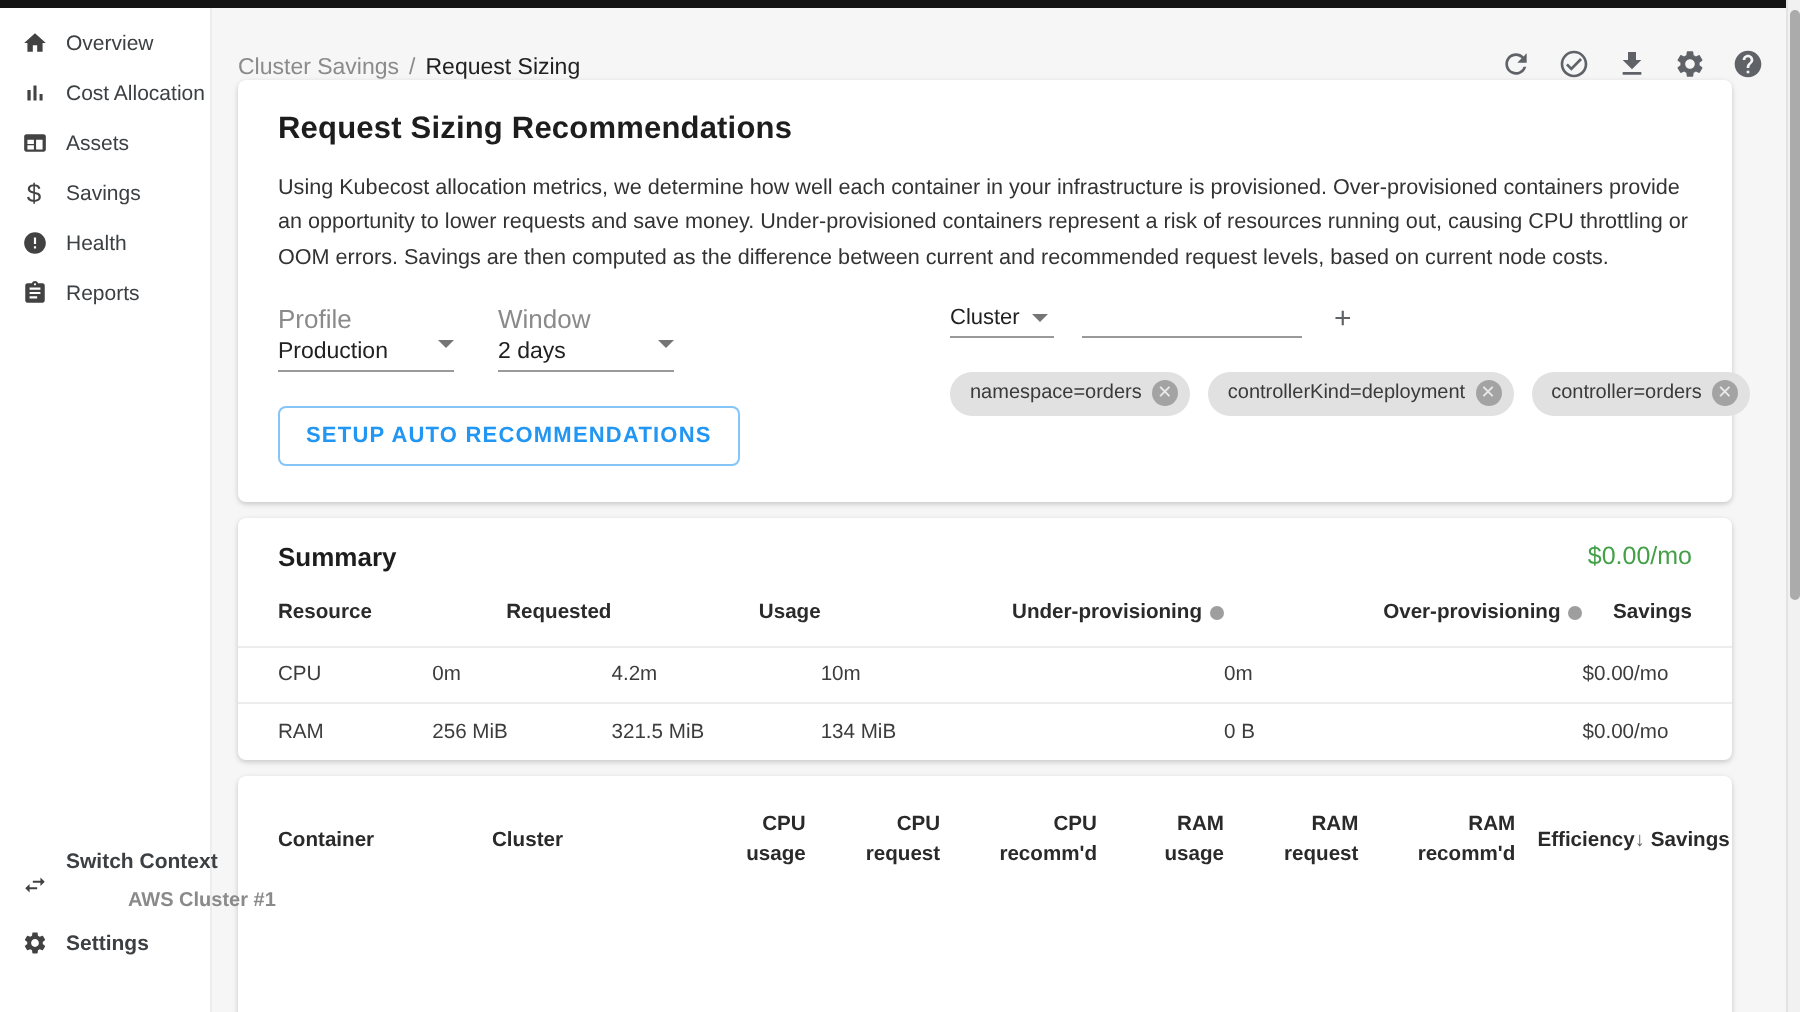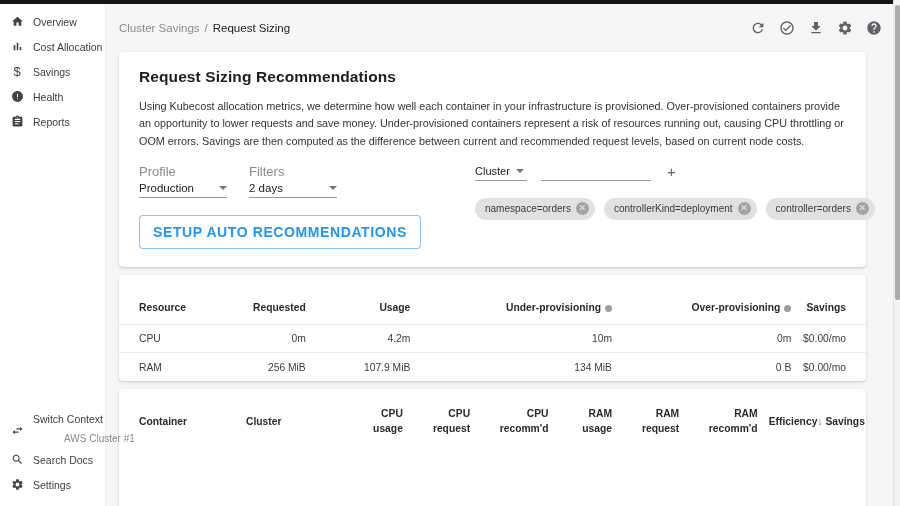--- a/index.html
+++ b/index.html
@@ -17,31 +17,31 @@
     display:flex; flex-direction:column; z-index:20;
   }
   .nav-list { padding-top:5px; }
   .nav-item {
     display:flex; align-items:center; height:25px; padding-left:10px;
     cursor:pointer; color:#3c4043;
   }
   .nav-item .ic { width:14px; height:14px; flex:0 0 14px; color:#424242; display:flex; align-items:center; justify-content:center; }
   .nav-item .ic svg { width:13px; height:13px; fill:currentColor; }
   .nav-item .lbl { margin-left:9px; font-size:10.5px; color:#3c4043; white-space:nowrap; }
-  .nav-footer { margin-top:auto; padding-bottom:9px; }
+  .nav-footer { margin-top:auto; padding-bottom:22px;font-weight:bold; }
   .nav-item.two-line { height:34px; }
   .nav-item .lbl-wrap { margin-left:9px; line-height:1.25; }
   .nav-item .lbl2 { font-size:10.5px; color:#3c4043; white-space:nowrap; }
   .nav-item .sub { font-size:10px; color:#8a8a8a; white-space:nowrap;margin-left:31px; }
   .dollar { font-size:13px; font-weight:400; color:#424242; }
 
   
   .main { position:absolute; top:4px; left:107px; width:787px; height:502px; }
   .topbar {
-    height:48px; display:flex; align-items:center;
+    height:36px; display:flex; align-items:flex-end;
     padding:0 4px 0 12px;
   }
   .breadcrumb { font-size:11.5px; display:flex; gap:5px; align-items:center;}
   .bc-parent { color:#8b8b8b; }
   .bc-sep { color:#8b8b8b; }
   .bc-current { color:#212121; }
   .topbar-actions { margin-left:auto; display:flex; align-items:center; gap:13px; padding-right:8px; }
   .tb-icon { width:16px; height:16px; color:#5f6368; cursor:pointer; display:flex; }
   .tb-icon svg { width:16px; height:16px; fill:currentColor; }
 
@@ -53,30 +53,30 @@
   }
   .card1 { padding:16px 20px 18px 20px; min-height:199px; }
   .card1 h1 { font-size:15.5px; font-weight:700; letter-spacing:0.1px; margin-bottom:12px; color:#1d1d1d; }
   .desc { font-size:10.8px; line-height:1.6; color:#333333; max-width:740px; }
 
   .controls-row { display:flex; margin-top:14px; }
   .controls-left { width:320px; flex:0 0 320px; }
   .selects { display:flex; gap:22px; }
   .field-label { font-size:13px; color:#8a8a8a; margin-bottom:3px; }
   .select {
-    display:flex; align-items:center; justify-content:space-between;
+    display:flex; align-items:flex-start; justify-content:space-between;
     width:88px; border-bottom:1px solid #9a9a9a; padding-bottom:3px;
     font-size:11.5px; color:#212121; cursor:pointer;
   }
   .caret { width:0; height:0; border-left:4px solid transparent; border-right:4px solid transparent; border-top:4.5px solid #757575; margin-left:6px; }
   .helper { font-size:10px; line-height:1.55; color:#4a4a4a; margin-top:8px; max-width:300px; }
   .setup-btn {
     margin-top:17px; display:inline-block; background:#fff;
     border:1px solid rgba(33,150,243,0.55); border-radius:4px;
-    color:#2196f3; font-size:14px; font-weight:700; letter-spacing:0.6px;
+    color:#2196f3; font-size:11px; font-weight:700; letter-spacing:0.6px;
     padding:8px 13px; cursor:pointer; font-family:inherit;
   }
   .controls-right { flex:1; padding-left:16px; }
   .filters-label { font-size:9px; color:#6f6f6f; margin-bottom:8px; }
   .filter-row { display:flex; align-items:flex-end; gap:14px; }
   .filter-select {
     display:flex; align-items:center; font-size:11px; color:#212121;
     border-bottom:1px solid #9a9a9a; padding-bottom:3px; width:52px; cursor:pointer;
   }
   .filter-input {
@@ -96,21 +96,21 @@
   }
 
   
   .card-table { padding:12px 0 0 0; }
   .table-head-row { display:flex; align-items:center; padding:0 20px; }
   .section-title { font-size:13px; font-weight:700; color:#1d1d1d; }
   .section-total { margin-left:auto; font-size:12.5px; color:#43a047; }
   table { width:100%; border-collapse:collapse; table-layout:fixed; }
   th, td { font-size:10.3px; padding:0 0; white-space:nowrap; }
   th { font-weight:700; color:#2a2a2a; text-align:right; height:34px; vertical-align:middle; }
-  td { color:#3c3c3c; text-align:right; height:28px; vertical-align:middle; }
+  td { color:#3c3c3c; height:28px; vertical-align:middle; }
   th.left, td.left { text-align:left; }
   .tbl { margin-top:4px; }
   .tbl tr { border-top:1px solid #ededed; }
   .tbl tr.hdr { border-top:none; }
   .pad-l { padding-left:20px; }
   .pad-r { padding-right:20px; }
   .info-dot {
     display:inline-block; width:7px; height:7px; border-radius:50%;
     background:#9e9e9e; margin-left:4px; vertical-align:middle; cursor:pointer;
   }
@@ -139,20 +139,28 @@
     </div>
     <div class="nav-item">
       <span class="ic">
           <svg viewBox="0 0 24 24">
             <path d="M5 9.2h3V19H5zM10.6 5h2.8v14h-2.8zm5.6 8H19v6h-2.8z"></path>
           </svg>
         </span>
       <span class="lbl">Cost Allocation</span>
     </div>
     <div class="nav-item">
+      <span class="ic">
+          <svg viewBox="0 0 24 24">
+            <path d="M20 4H4c-1.1 0-1.99.9-1.99 2L2 18c0 1.1.9 2 2 2h16c1.1 0 2-.9 2-2V6c0-1.1-.9-2-2-2zm-9 14H5v-4h6v4zm0-5H5V9h6v4zm8 5h-6V9h6v9z"></path>
+          </svg>
+        </span>
+      <span class="lbl">Assets</span>
+    </div>
+    <div class="nav-item">
       <span class="ic dollar">$</span>
       <span class="lbl">Savings</span>
     </div>
     <div class="nav-item">
       <span class="ic">
           <svg viewBox="0 0 24 24">
             <path d="M12 2C6.48 2 2 6.48 2 12s4.48 10 10 10 10-4.48 10-10S17.52 2 12 2zm1 15h-2v-2h2v2zm0-4h-2V7h2v6z"></path>
           </svg>
         </span>
       <span class="lbl">Health</span>
@@ -171,28 +179,20 @@
     <div class="nav-item two-line">
       <span class="ic">
           <svg viewBox="0 0 24 24">
             <path d="M6.99 11L3 15l3.99 4v-3H14v-2H6.99v-3zM21 9l-3.99-4v3H10v2h7.01v3L21 9z"></path>
           </svg>
         </span>
       <span class="lbl-wrap">
         <span class="lbl2" style="display:block;">Switch Context</span>
         <span class="sub">AWS Cluster #1</span>
       </span>
-    </div>
-    <div class="nav-item">
-      <span class="ic">
-          <svg viewBox="0 0 24 24">
-            <path d="M15.5 14h-.79l-.28-.27C15.41 12.59 16 11.11 16 9.5 16 5.91 13.09 3 9.5 3S3 5.91 3 9.5 5.91 16 9.5 16c1.61 0 3.09-.59 4.23-1.57l.27.28v.79l5 4.99L20.49 19l-4.99-5zm-6 0C7.01 14 5 11.99 5 9.5S7.01 5 9.5 5 14 7.01 14 9.5 11.99 14 9.5 14z"></path>
-          </svg>
-        </span>
-      <span class="lbl">Search Docs</span>
     </div>
     <div class="nav-item">
       <span class="ic">
           <svg viewBox="0 0 24 24">
             <path d="M19.14 12.94c.04-.3.06-.61.06-.94 0-.32-.02-.64-.07-.94l2.03-1.58c.18-.14.23-.41.12-.61l-1.92-3.32c-.12-.22-.37-.29-.59-.22l-2.39.96c-.5-.38-1.03-.7-1.62-.94l-.36-2.54c-.04-.24-.24-.41-.48-.41h-3.84c-.24 0-.43.17-.47.41l-.36 2.54c-.59.24-1.13.57-1.62.94l-2.39-.96c-.22-.08-.47 0-.59.22L2.74 8.87c-.12.21-.08.47.12.61l2.03 1.58c-.05.3-.09.63-.09.94s.02.64.07.94l-2.03 1.58c-.18.14-.23.41-.12.61l1.92 3.32c.12.22.37.29.59.22l2.39-.96c.5.38 1.03.7 1.62.94l.36 2.54c.05.24.24.41.48.41h3.84c.24 0 .44-.17.47-.41l.36-2.54c.59-.24 1.13-.56 1.62-.94l2.39.96c.22.08.47 0 .59-.22l1.92-3.32c.12-.22.07-.47-.12-.61l-2.01-1.58zM12 15.6c-1.98 0-3.6-1.62-3.6-3.6s1.62-3.6 3.6-3.6 3.6 1.62 3.6 3.6-1.62 3.6-3.6 3.6z"></path>
           </svg>
         </span>
       <span class="lbl">Settings</span>
     </div>
   </div>
@@ -245,21 +245,21 @@
         <div class="controls-left">
           <div class="selects">
             <div>
               <div class="field-label">Profile</div>
               <div class="select">
                 <span>Production</span>
                 <span class="caret"></span>
               </div>
             </div>
             <div>
-              <div class="field-label">Filters</div>
+              <div class="field-label">Window</div>
               <div class="select">
                 <span>2 days</span>
                 <span class="caret"></span>
               </div>
             </div>
           </div>
           <button class="setup-btn">SETUP AUTO RECOMMENDATIONS</button>
         </div>
 
         <div class="controls-right">
@@ -283,20 +283,24 @@
             <div class="chip">
               <span>controller=orders</span>
               <span class="chip-x">✕</span>
             </div>
           </div>
         </div>
       </div>
     </section>
 
     <section class="card card-table">
+      <div class="table-head-row">
+        <span class="section-title">Summary</span>
+        <span class="section-total">$0.00/mo</span>
+      </div>
       <table class="tbl">
         <colgroup>
           <col style="width:13%">
             <col style="width:12%">
             <col style="width:14%">
           <col style="width:27%">
             <col style="width:24%">
             <col style="width:10%">
         </colgroup>
         <tbody>
@@ -312,21 +316,21 @@
           <td class="left pad-l">CPU</td>
           <td>0m</td>
           <td>4.2m</td>
           <td>10m</td>
           <td>0m</td>
           <td class="pad-r">$0.00/mo</td>
         </tr>
         <tr>
           <td class="left pad-l">RAM</td>
           <td>256 MiB</td>
-          <td>107.9 MiB</td>
+          <td>321.5 MiB</td>
           <td>134 MiB</td>
           <td>0 B</td>
           <td class="pad-r">$0.00/mo</td>
         </tr>
       </tbody>
         </table>
     </section>
 
     <section class="card card-table card3">
       <table class="tbl bd">

